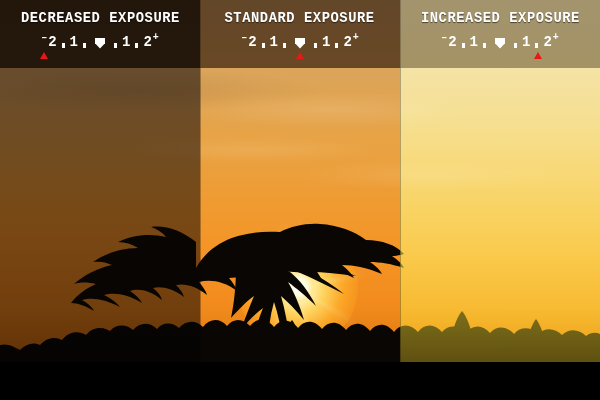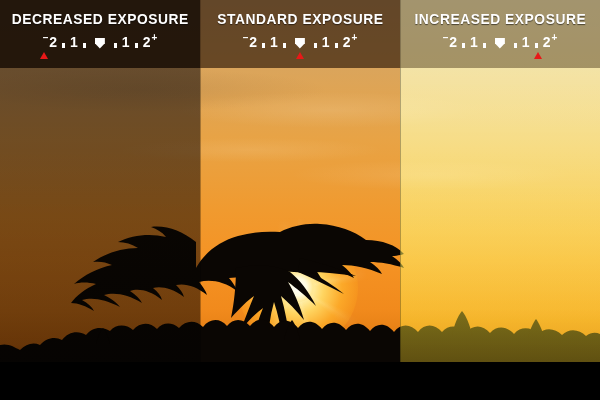--- a/index.html
+++ b/index.html
@@ -158,20 +158,21 @@
     z-index: 8;
   }
   .hcell {
     position: relative;
     width: 200px;
     height: 68px;
     box-sizing: border-box;
     display: flex;
     flex-direction: column;
     align-items: center;
+    font-family: Liberation Mono, monospace;
   }
   .hcell.dec { background: rgba(20,10,3,0.80); }
   .hcell.std { background: rgba(50,28,10,0.68); }
   .hcell.inc { background: rgba(92,72,40,0.52); }
 
   .htitle {
     margin-top: 11px;
     color: #ffffff;
     font-size: 15px;
     font-weight: bold;

